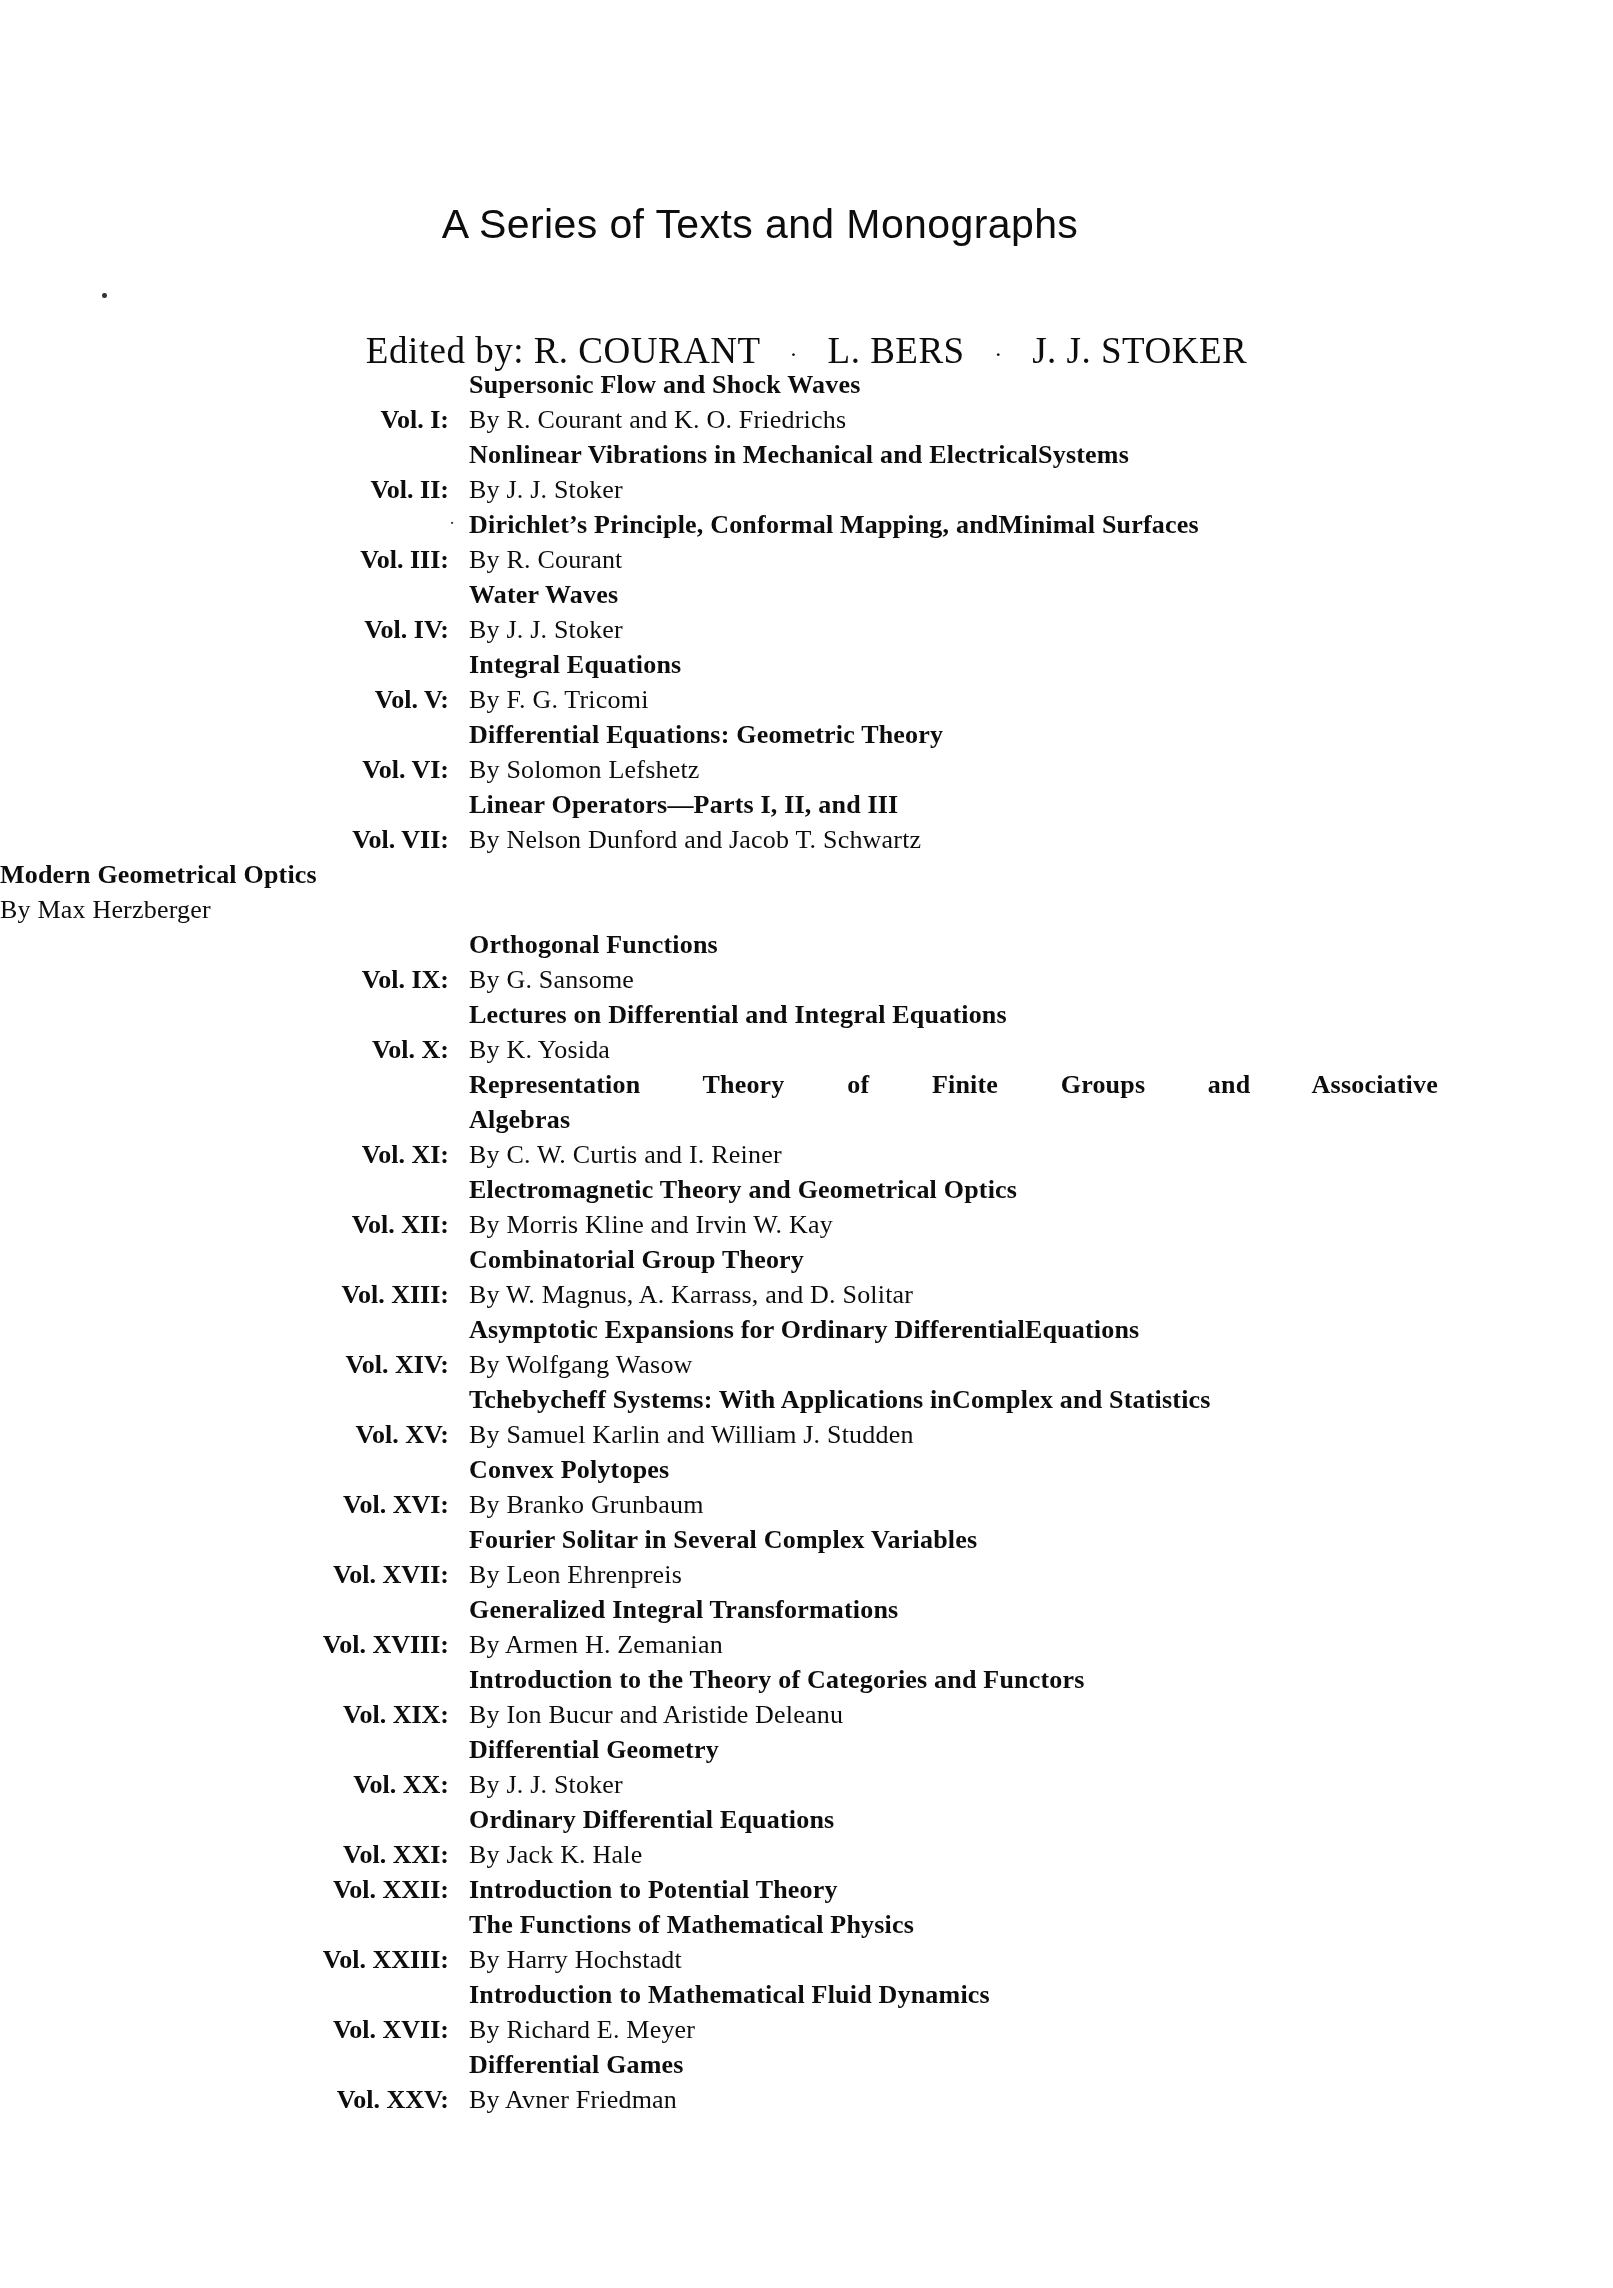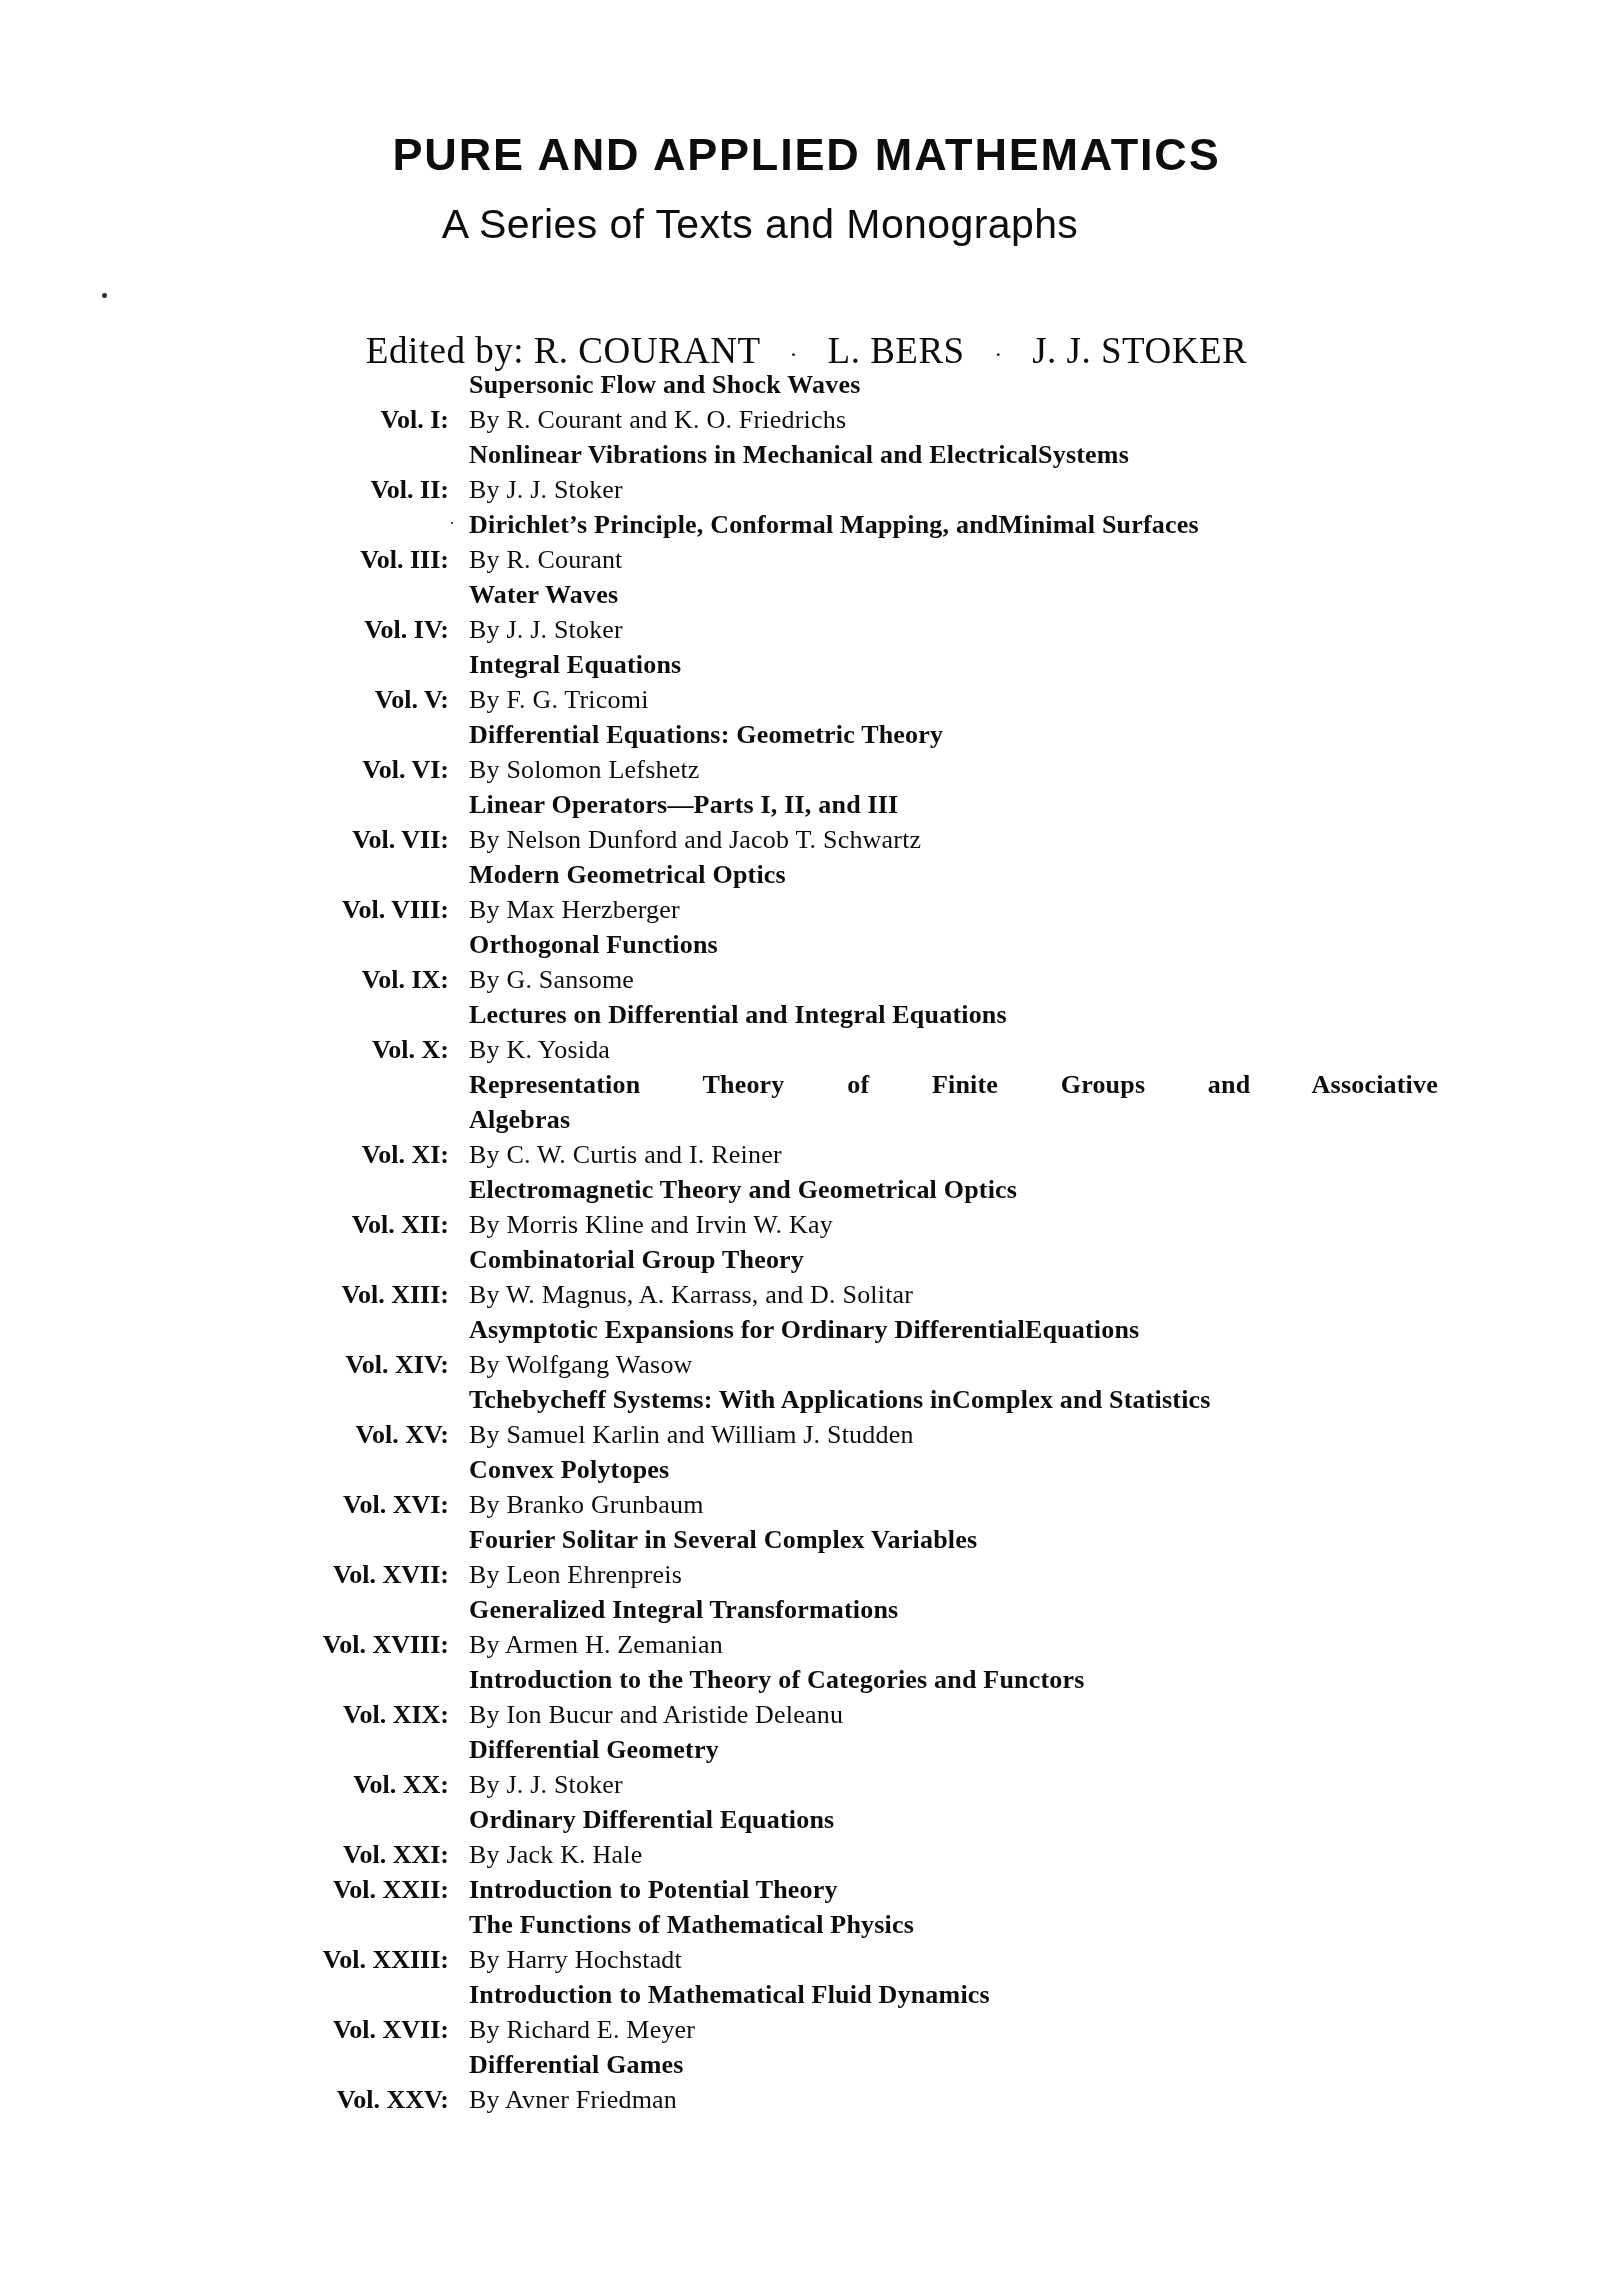--- a/index.html
+++ b/index.html
@@ -123,21 +123,20 @@
     color: #444;
   }
 </style>
 </head>
 <body>
 
 <div class="page">
 
   <div class="stray-dot"></div>
 
-  <div class="title">PURE AND APPLIED MATHEMATICS</div>
 
   <div class="subtitle">A Series of Texts and Monographs</div>
 
   <div class="editors">
     <span>Edited by:</span>
     <span>R. COURANT</span>
     <span class="sep">·</span>
     <span>L. BERS</span>
     <span class="sep">·</span>
     <span>J. J. STOKER</span>
@@ -189,21 +188,20 @@
         </div>
       </div>
       <div class="entry">
         <div class="vol">Vol. VII:</div>
         <div class="body-col">
           <div class="work-title">Linear Operators—Parts I, II, and III</div>
           <div class="author">By Nelson Dunford and Jacob T. Schwartz</div>
         </div>
       </div>
       <div class="entry">
-        <div class="vol">Vol. VIII:</div>
         <div class="body-col">
           <div class="work-title">Modern Geometrical Optics</div>
           <div class="author">By Max Herzberger</div>
         </div>
       </div>
       <div class="entry">
         <div class="vol">Vol. IX:</div>
         <div class="body-col">
           <div class="work-title">Orthogonal Functions</div>
           <div class="author">By G. Sansome</div>

